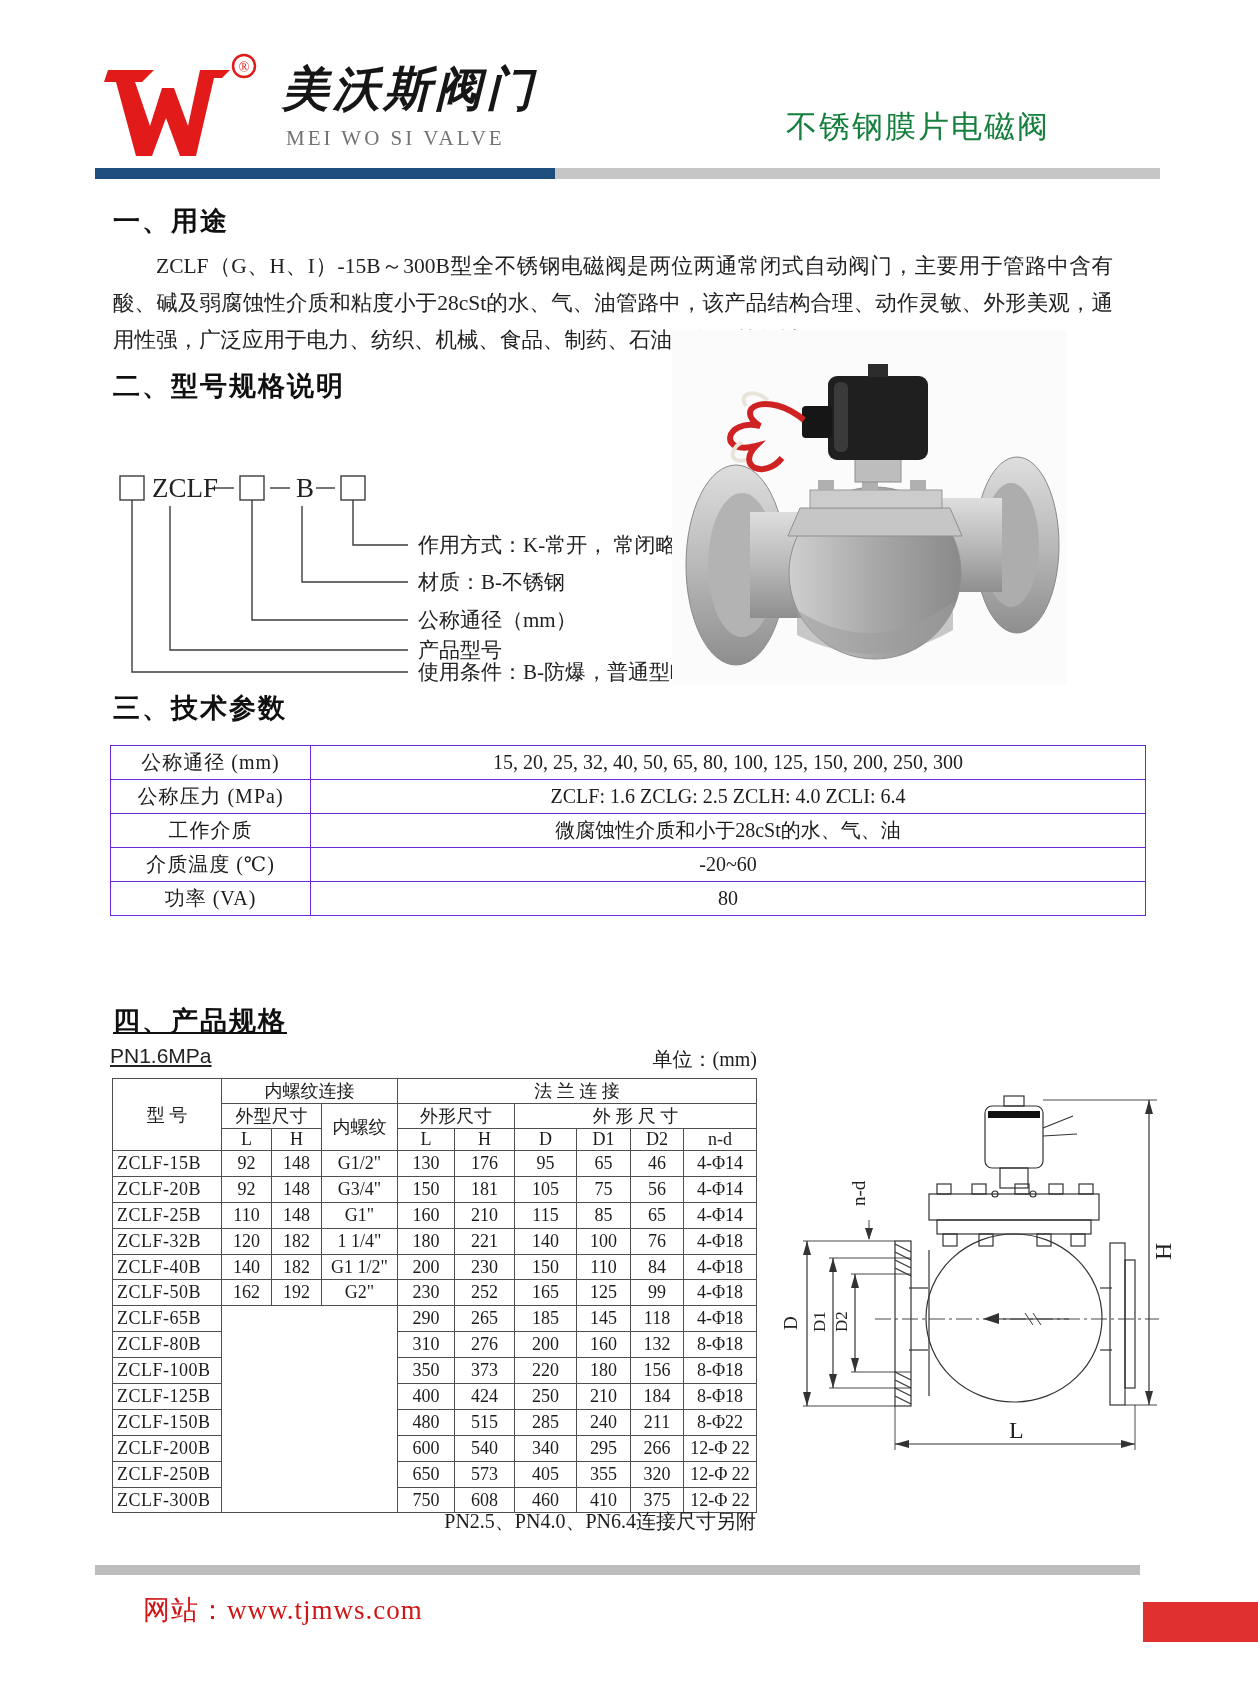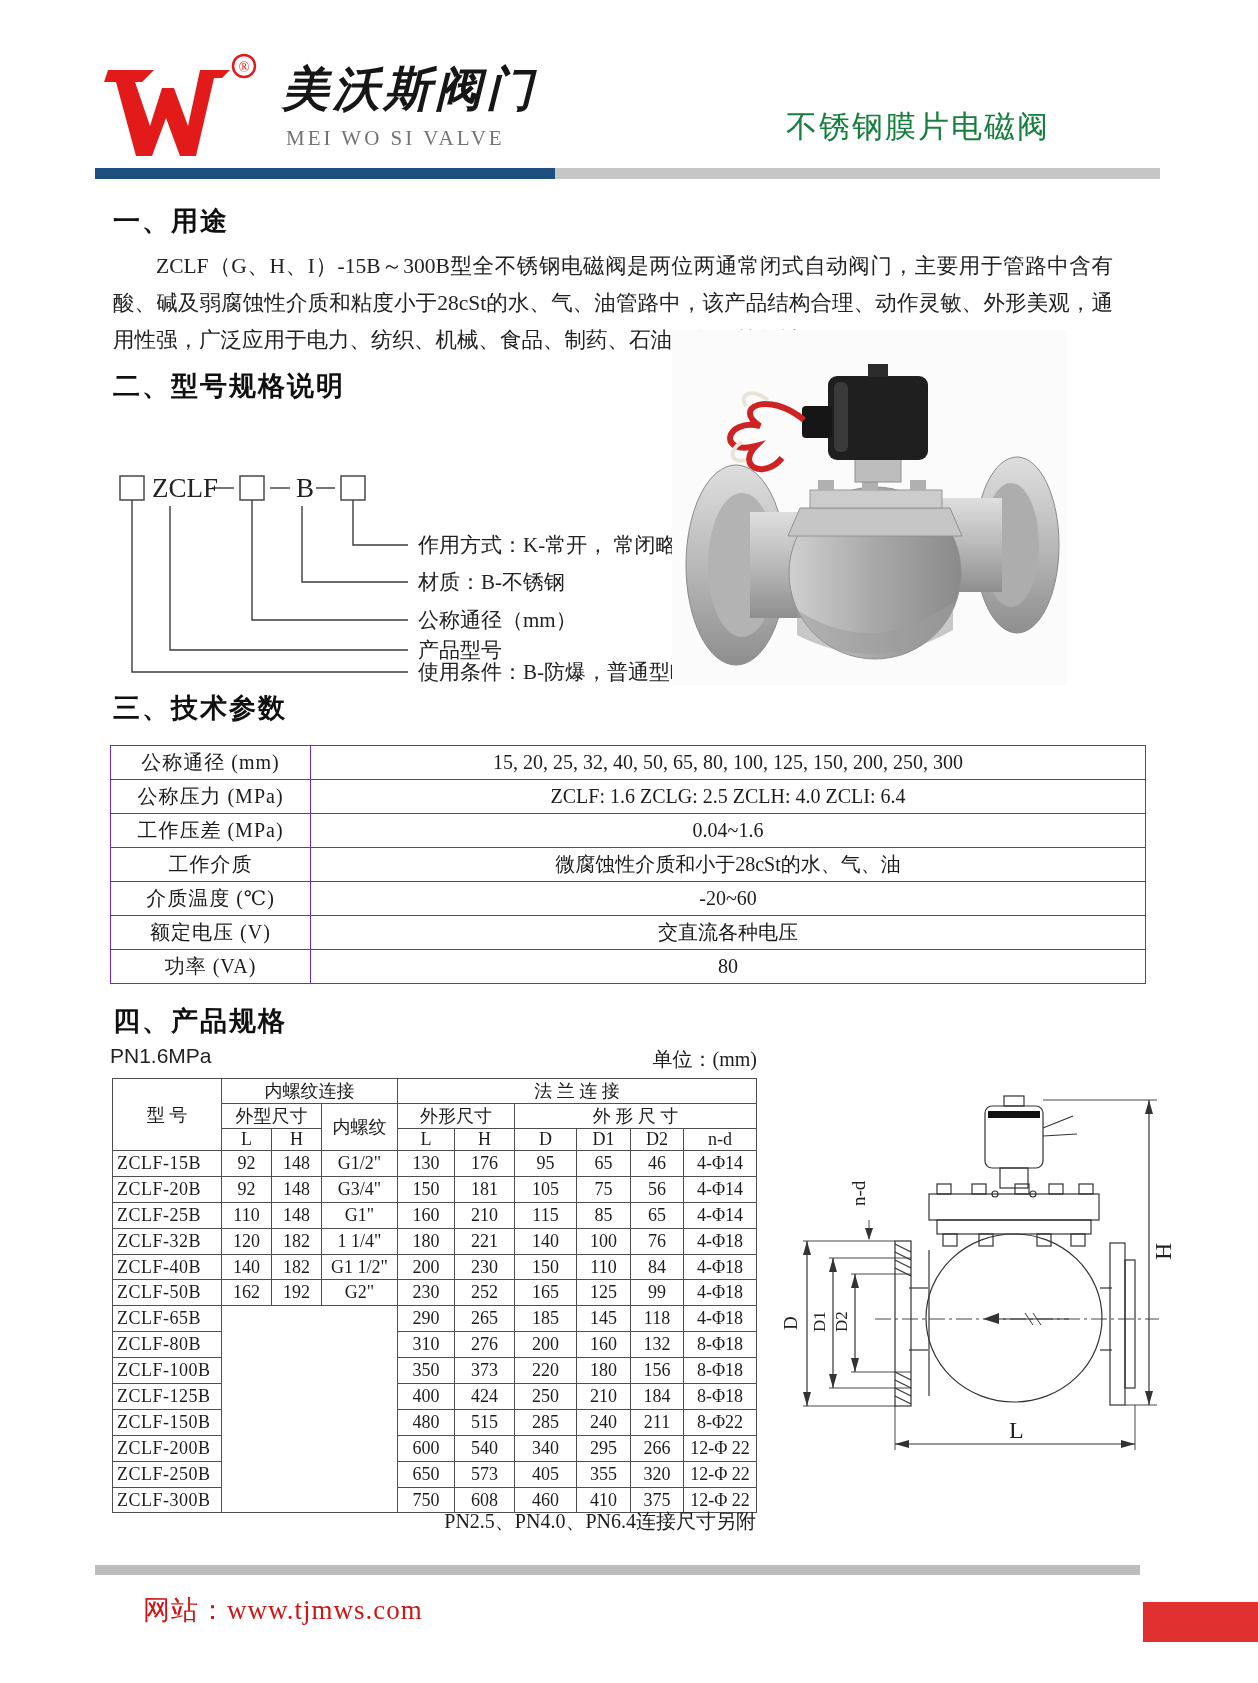--- a/index.html
+++ b/index.html
@@ -30,21 +30,21 @@
   .diagram { position:absolute; left:108px; top:460px; width:690px; height:245px; }
 
   
   table { border-collapse:collapse; }
   .tech-table { position:absolute; left:110px; top:745px; width:1035px; table-layout:fixed;
                 font-size:20px; }
   .tech-table td { border:1px solid #6d28d9; height:33px; text-align:center; padding:0; }
   .tech-table td.param { letter-spacing:1px; }
 
   .pn-note { position:absolute; left:110px; top:1044px; font-family:"Liberation Sans","DejaVu Sans",sans-serif;
-             font-size:21px; color:#222; }
+             font-size:21px; color:#222;text-decoration:underline; }
   .unit-note { position:absolute; left:545px; top:1046px; width:212px; text-align:right; font-size:20px; }
 
   .spec-table { position:absolute; left:112px; top:1078px; width:644px; table-layout:fixed; font-size:18px; }
   .spec-table th, .spec-table td { border:1px solid #4f4f4f; font-weight:normal; padding:0;
                                    text-align:center; overflow:hidden; white-space:nowrap; }
   .spec-table thead tr { height:21px; }
   .spec-table tbody tr { height:25.9px; }
   .spec-table td.model { text-align:left; padding-left:4px; letter-spacing:0.5px; }
   .spec-table td.merged { background:#fff; }
   .spec-footnote { position:absolute; left:360px; top:1508px; width:396px; text-align:right;
@@ -160,43 +160,35 @@
     <tbody>
         <tr>
           <td class="param">公称通径 (mm)</td>
           <td>15, 20, 25, 32, 40, 50, 65, 80, 100, 125, 150, 200, 250, 300</td>
         </tr>
         <tr>
           <td class="param">公称压力 (MPa)</td>
           <td>ZCLF: 1.6  ZCLG: 2.5  ZCLH: 4.0  ZCLI: 6.4</td>
         </tr>
         <tr>
-          <td class="param">工作压差 (MPa)</td>
-          <td>0.04~1.6</td>
-        </tr>
-        <tr>
           <td class="param">工作介质</td>
           <td>微腐蚀性介质和小于28cSt的水、气、油</td>
         </tr>
         <tr>
           <td class="param">介质温度 (℃)</td>
           <td>-20~60</td>
         </tr>
         <tr>
-          <td class="param">额定电压 (V)</td>
-          <td>交直流各种电压</td>
-        </tr>
-        <tr>
           <td class="param">功率 (VA)</td>
           <td>80</td>
         </tr>
       </tbody>
   </table>
 
-  <div class="sec-heading" style="left:113px; top:1003px;">四、产品规格</div>
+  <div class="sec-heading" style="left:113px; top:1003px;text-decoration:underline;">四、产品规格</div>
   <div class="pn-note">PN1.6MPa</div>
   <div class="unit-note">单位：(mm)</div>
 
   <table class="spec-table">
     <colgroup>
       <col style="width:109px">
         <col style="width:50px">
         <col style="width:50px">
         <col style="width:76px">
       <col style="width:57px">

